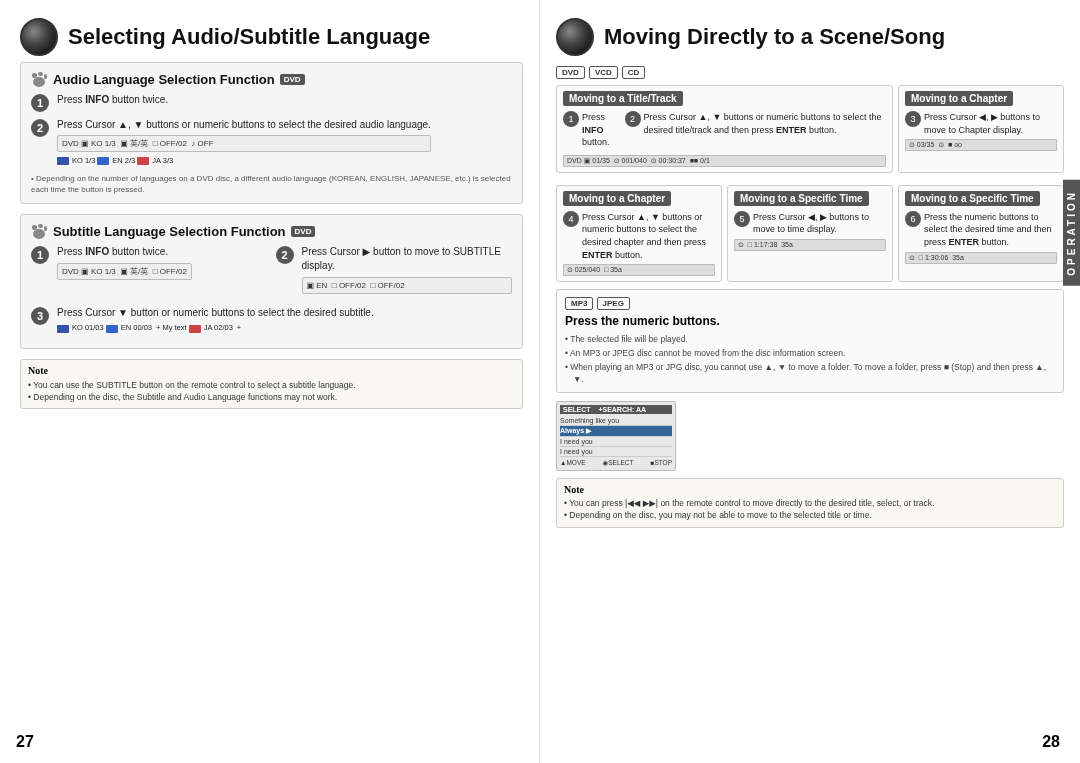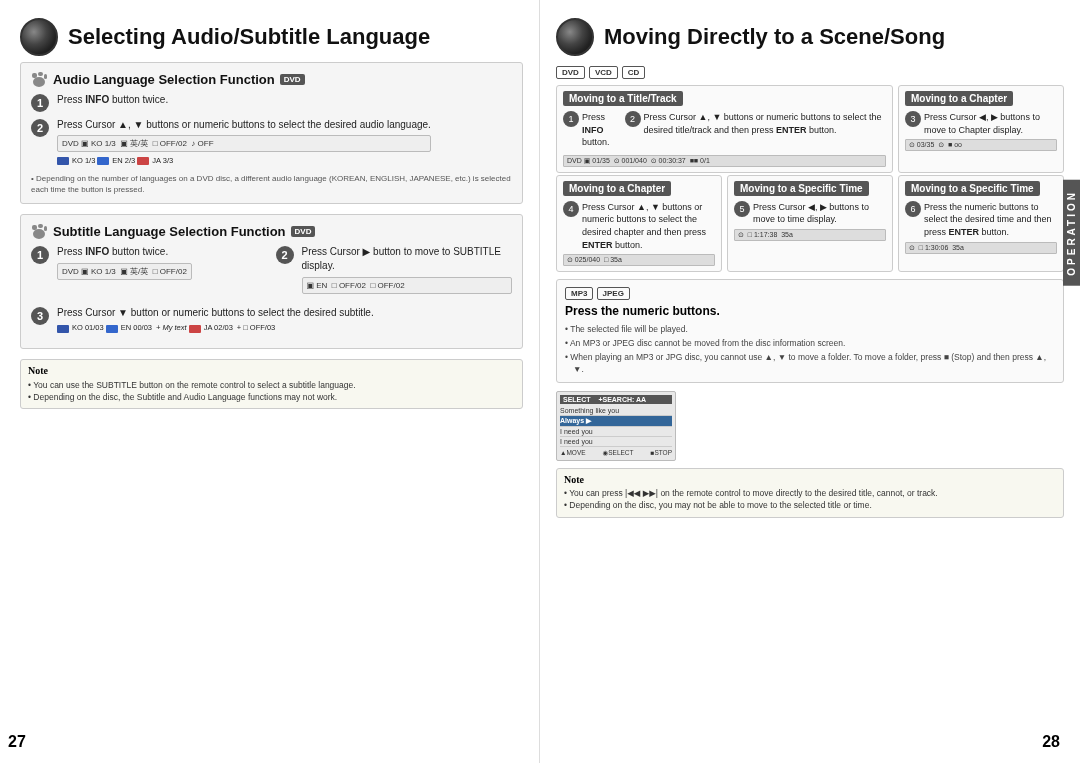--- a/index.html
+++ b/index.html
@@ -23,21 +23,21 @@
     .page-right {
       width: 540px;
       height: 763px;
       background: #fff;
       padding: 18px 16px 12px 16px;
       position: relative;
     }
     .page-number-left {
       position: absolute;
       bottom: 12px;
-      left: 8px;
+      left: 16px;
       font-size: 16px;
       font-weight: bold;
       margin-top: 32px;
     }
     .page-number-right {
       position: absolute;
       bottom: 12px;
       right: 20px;
       font-size: 16px;
       font-weight: bold;
@@ -344,24 +344,23 @@
         </div>
       </div>
     </div>
 
     <div class="step-row" style="margin-top:6px;">
       <div class="step-num">3</div>
       <div class="step-text">Press Cursor ▼ button or numeric buttons to select the desired subtitle.
         <div class="lang-display" style="margin-top:3px;">
           <div class="lang-row"><div class="lang-flag" style="background:#3355aa"></div> KO 01/03</div>
           <div class="lang-row"><div class="lang-flag" style="background:#3366cc"></div> EN 00/03</div>
-          <div class="lang-row" style="margin-left:2px;font-style:italic;">+ My text</div>
+          <div class="lang-row" style="margin-left:2px;">+ My text</div>
           <div class="lang-row"><div class="lang-flag" style="background:#cc4444"></div> JA 02/03</div>
           <div class="lang-row" style="margin-left:2px;">+</div>
-          <div class="lang-row">□ OFF/03</div>
         </div>
       </div>
     </div>
   </div>
 
   <div class="note-box" style="margin-top:8px;">
     <div class="note-title">Note</div>
     <p>• <span>You can use the SUBTITLE button on the remote control to select a subtitle language.</span></p>
     <p>• <span>Depending on the disc, the Subtitle and Audio Language functions may not work.</span></p>
   </div>
@@ -375,21 +374,21 @@
     <div class="disc-icon" style="margin-right:10px;"></div>
     <h1>Moving Directly to a Scene/Song</h1>
   </div>
 
   <div class="badges-row">
     <span class="badge-outline">DVD</span>
     <span class="badge-outline">VCD</span>
     <span class="badge-outline">CD</span>
   </div>
 
-  <div style="display:grid; grid-template-columns:1fr 1fr 1fr; gap:5px; margin-bottom:2px;">
+  <div style="display:grid; grid-template-columns:1fr 1fr 1fr; gap:5px; margin-bottom:12px;">
 
     <div style="grid-column:1/3; border:1px solid #ccc; border-radius:3px; padding:5px 6px; background:#fafafa;">
       <div class="section-header-bar">Moving to a Title/Track</div>
       <div style="display:flex; gap:6px;">
         <div class="col-step">
           <span class="col-box step-num-sm" style="border:none; padding:0; background:#555; color:#fff; border-radius:50%; width:16px; height:16px; display:inline-flex; align-items:center; justify-content:center; font-size:9px; margin-right:3px; flex-shrink:0;">1</span>
           <span class="step-text" style="font-size:9px;">Press <b>INFO</b> button.</span>
         </div>
         <div class="col-step">
           <span style="background:#555; color:#fff; border-radius:50%; width:16px; height:16px; display:inline-flex; align-items:center; justify-content:center; font-size:9px; margin-right:3px; flex-shrink:0;">2</span>
@@ -472,20 +471,20 @@
           <span>▲MOVE</span>
             <span>◉SELECT</span>
             <span>■STOP</span>
         </div>
       </div>
     </div>
   </div>
 
   <div class="note-box">
     <div class="note-title">Note</div>
-    <p style="font-size:8.5px; line-height:1.4;">• <span>You can press |◀◀ ▶▶| on the remote control to move directly to the desired title, cannot, or track.</span></p>
+    <p style="font-size:8.5px; line-height:1.4;">• <span>You can press |◀◀ ▶▶| on the remote control to move directly to the desired title, select, or track.</span></p>
     <p style="font-size:8.5px; line-height:1.4;">• <span>Depending on the disc, you may not be able to move to the selected title or time.</span></p>
   </div>
 
   <div class="operation-sidebar">OPERATION</div>
 
   <div class="page-number-right">28</div>
 </div>
 
 </body></html>

